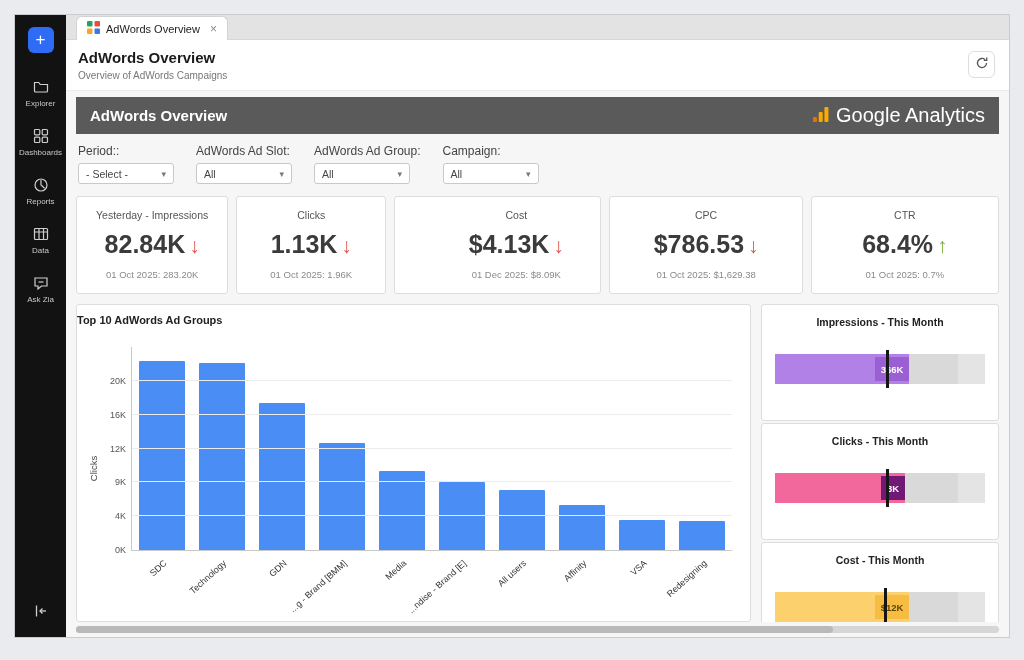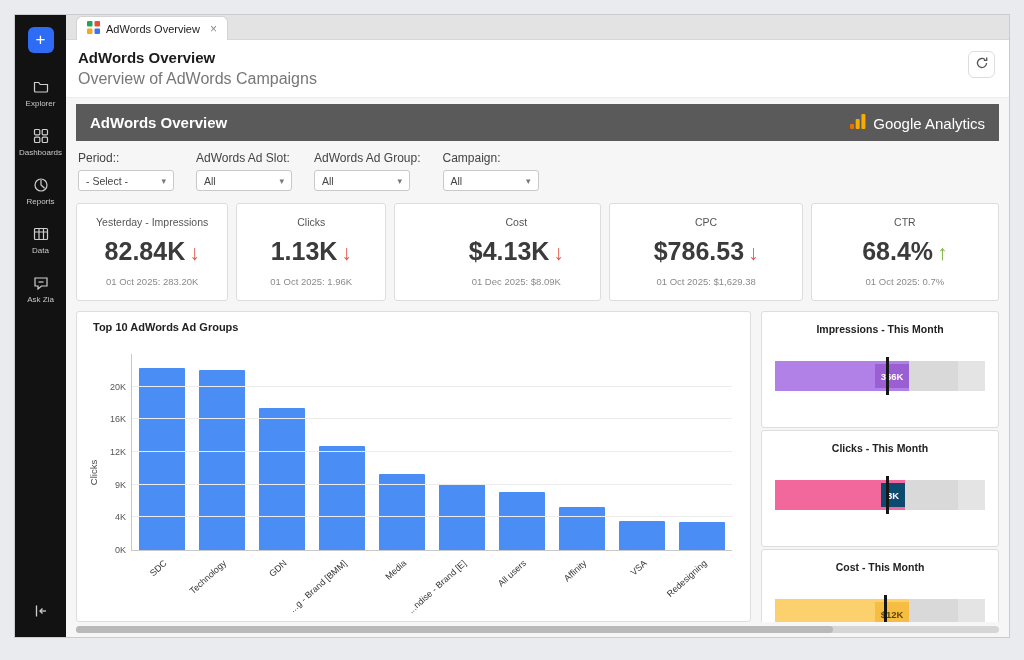--- a/index.html
+++ b/index.html
@@ -28,52 +28,52 @@
     padding-left:10px; flex:none; border-bottom:1px solid #d7d7d7; }
   .tab { background:#fff; border:1px solid #d3d3d3; border-bottom:none;
     border-radius:6px 6px 0 0; height:24px; display:flex; align-items:center; gap:6px;
     padding:0 10px; font-size:11px; color:#222; cursor:pointer; margin-bottom:-1px; }
   .tab-close { color:#8a8a8a; font-size:12px; padding-left:4px; cursor:pointer; }
 
   .header { background:#fff; padding:9px 14px 9px 12px; display:flex;
     justify-content:space-between; align-items:flex-start; flex:none;
     border-bottom:1px solid #ececec; }
   .header h1 { margin:0; font-size:15px; color:#1b1b1b; }
-  .header .sub { font-size:16px; color:#777; margin-top:4px; }
+  .header .sub { font-size:10px; color:#777; margin-top:4px; }
   .refresh-btn { width:27px; height:27px; border:1px solid #ddd; border-radius:6px;
     background:#fff; display:flex; align-items:center; justify-content:center;
     cursor:pointer; margin-top:2px; }
 
   .content { flex:1; display:flex; flex-direction:column; padding:6px 10px 0;
     min-height:0; background:#f6f6f6; }
 
   .banner { height:37px; background:#5a5a5a; color:#fff; display:flex; flex:none;
     align-items:center; justify-content:space-between; padding:0 14px; }
   .banner-title { font-size:15px; font-weight:bold; }
-  .ga-logo { display:flex; align-items:flex-end; gap:7px; font-size:15px; color:#fff; }
+  .ga-logo { display:flex; align-items:flex-start; gap:7px; font-size:20px; color:#fff; }
 
   .filters { display:flex; gap:22px; padding:10px 2px 12px; flex:none; }
   .filter-label { font-size:12px; color:#444; margin-bottom:5px; }
   .select { width:96px; height:21px; border:1px solid #c9c9c9; background:#fff;
     border-radius:3px; font-size:10.5px; color:#444; display:flex; align-items:center;
     justify-content:space-between; padding:0 7px; cursor:pointer; }
   .caret { color:#777; font-size:9px; }
 
   .kpis { display:flex; gap:8px; flex:none; margin-bottom:10px; }
   .kpi { background:#fff; border:1px solid #ddd; border-radius:3px; text-align:center;
     padding:12px 6px 13px; min-width:0; }
   .kpi-title { font-size:10.5px; color:#555; white-space:nowrap; overflow:hidden; }
   .kpi-value { font-size:25px; font-weight:bold; color:#3b3b3b; margin-top:9px;
     white-space:nowrap; }
   .kpi-arrow { font-size:21px; font-weight:bold; margin-left:4px; }
   .kpi-foot { font-size:9.5px; color:#8a8a8a; margin-top:10px; white-space:nowrap; }
 
   .charts-row { flex:1; display:flex; gap:10px; min-height:0; overflow:hidden; }
   .chart-card { flex:1; background:#fff; border:1px solid #ddd; border-radius:3px;
-    position:relative; padding:9px 16px; min-width:0; }
+    position:relative; padding:9px 0; min-width:0; }
   .chart-title { font-size:11px; font-weight:bold; color:#222; }
   .y-axis-title { position:absolute; left:-14px; top:50%; transform:rotate(-90deg);
     font-size:9.5px; color:#444; width:60px; text-align:center; }
   .plot { position:absolute; left:54px; right:18px; top:42px; bottom:70px;
     border-left:1px solid #c9c9c9; border-bottom:1px solid #c9c9c9; }
   .gridline { position:absolute; left:0; right:0; height:1px; background:#ececec; }
   .ytick { position:absolute; left:-36px; width:30px; text-align:right; font-size:9px;
     color:#555; line-height:10px; }
   .bars { position:absolute; inset:0; display:flex; align-items:flex-end; }
   .bar-slot { flex:1; display:flex; justify-content:center; align-items:flex-end;
@@ -368,21 +368,21 @@
                 <div class="bullet-label" style="background: rgb(154, 95, 211); color: rgb(255, 255, 255); right: 36%;">366K</div>
                 <div class="bullet-marker" style="left: 53%;"></div>
               </div>
             </div>
             <div class="bullet-card">
               <div class="bullet-title">Clicks - This Month</div>
               <div class="bullet-wrap">
                 <div class="bullet-track" style="background: rgb(217, 217, 217);"></div>
                 <div class="bullet-range"></div>
                 <div class="bullet-fill" style="width: 62%; background: rgb(242, 103, 156);"></div>
-                <div class="bullet-label" style="background: #0c4a6e; color: rgb(255, 255, 255); right: 38%;">3K</div>
+                <div class="bullet-label" style="background: #701a75; color: rgb(255, 255, 255); right: 38%;">3K</div>
                 <div class="bullet-marker" style="left: 53%;"></div>
               </div>
             </div>
             <div class="bullet-card">
               <div class="bullet-title">Cost - This Month</div>
               <div class="bullet-wrap">
                 <div class="bullet-track" style="background: rgb(217, 217, 217);"></div>
                 <div class="bullet-range"></div>
                 <div class="bullet-fill" style="width: 64%; background: rgb(252, 208, 108);"></div>
                 <div class="bullet-label" style="background: rgb(247, 189, 66); color: rgb(93, 71, 0); right: 36%;">$12K</div>

